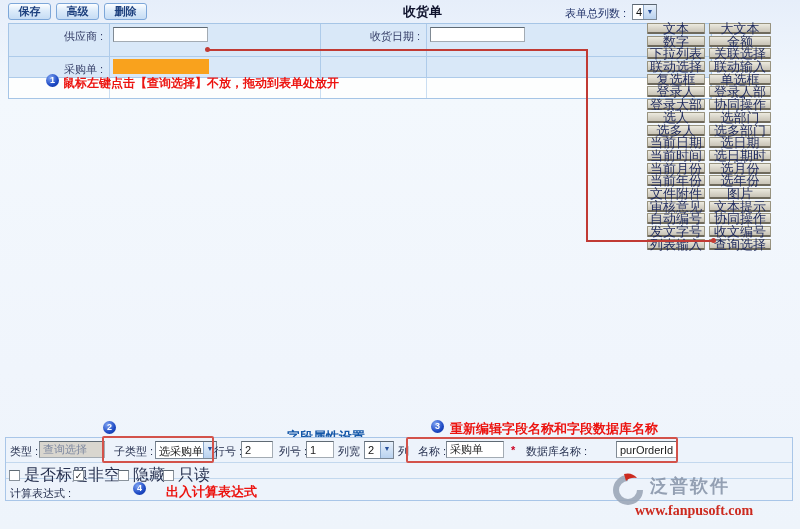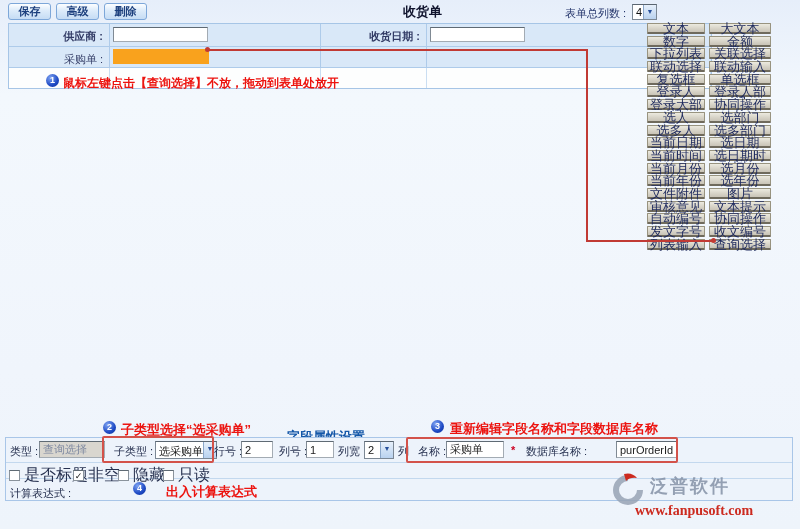--- a/index.html
+++ b/index.html
@@ -15,21 +15,21 @@
   .total-cols-label { position:absolute; left:565px; top:6px; font-size:11px; color:#24356b; }
   .mini-select { position:absolute; left:632px; top:4px; width:25px; height:16px; background:#fff;
                  border:1px solid #7b8794; border-top-color:#5a6570; font-size:11px; display:flex; }
   .mini-select .val { flex:1; padding-left:3px; line-height:14px; color:#111; }
   .sel-arrow { width:13px; background:linear-gradient(180deg,#e7f0fb,#b9d2ef); border-left:1px solid #8aa6c9;
                color:#27509b; font-size:7px; line-height:14px; text-align:center; }
 
   
   .form-table { position:absolute; left:8px; top:23px; width:704px; border:1px solid #a6c5e6; background:#d9e8f8; }
   .ft-row { display:grid; grid-template-columns:101px 211px 106px 284px; }
-  .ft-row.r1 { height:23px;font-weight:bold; } .ft-row.r2 { height:21px; } .ft-row.r3 { height:20px; background:#fdfefe; }
+  .ft-row.r1 { height:33px; } .ft-row.r2 { height:21px; } .ft-row.r3 { height:20px; background:#fdfefe; }
   .ft-cell { border-right:1px solid #aecbea; border-bottom:1px solid #aecbea; position:relative; }
   .ft-cell:last-child { border-right:none; }
   .ft-row.r3 .ft-cell { border-bottom:none; border-right:1px solid #cadef2; }
   .ft-label { font-size:11px; color:#333c66; text-align:right; padding:5px 6px 0 0; }
   .ft-input { position:absolute; left:3px; top:3px; width:95px; height:15px; background:#fff;
               border:1px solid #a3abb3; border-top:1px solid #5f6a74; border-left:1px solid #808a94; }
   .orange-box { position:absolute; left:3px; top:2px; width:96px; height:15px; background:#f9a21d; }
 
   
   .ann-circle { position:absolute; width:13px; height:13px; border-radius:50%; color:#fff; font-size:9px;
@@ -165,21 +165,20 @@
       <div class="pal-btn">文本提示</div>
       <div class="pal-btn">自动编号</div>
       <div class="pal-btn">协同操作</div>
       <div class="pal-btn">发文字号</div>
       <div class="pal-btn">收文编号</div>
       <div class="pal-btn">列表输入</div>
       <div class="pal-btn">查询选择</div>
     </div>
 
   <div class="ann-circle" style="left:103px; top:421px;">2</div>
-  <div class="ann-text" style="left:121px; top:421px;">子类型选择“选采购单”</div>
   <div class="section-title">字段属性设置</div>
   <div class="ann-circle" style="left:431px; top:420px;">3</div>
   <div class="ann-text" style="left:450px; top:420px;">重新编辑字段名称和字段数据库名称</div>
 
   <div class="prop-panel">
     <div class="prop-rowA">
       <span class="p-label" style="left:4px;">类型 :</span>
       <input class="p-input disabled" style="left: 33px; width: 66px;" readonly="" value="查询选择">
       <span class="p-label" style="left:108px;">子类型 :</span>
       <div class="p-select" style="left:149px; width:62px;">

